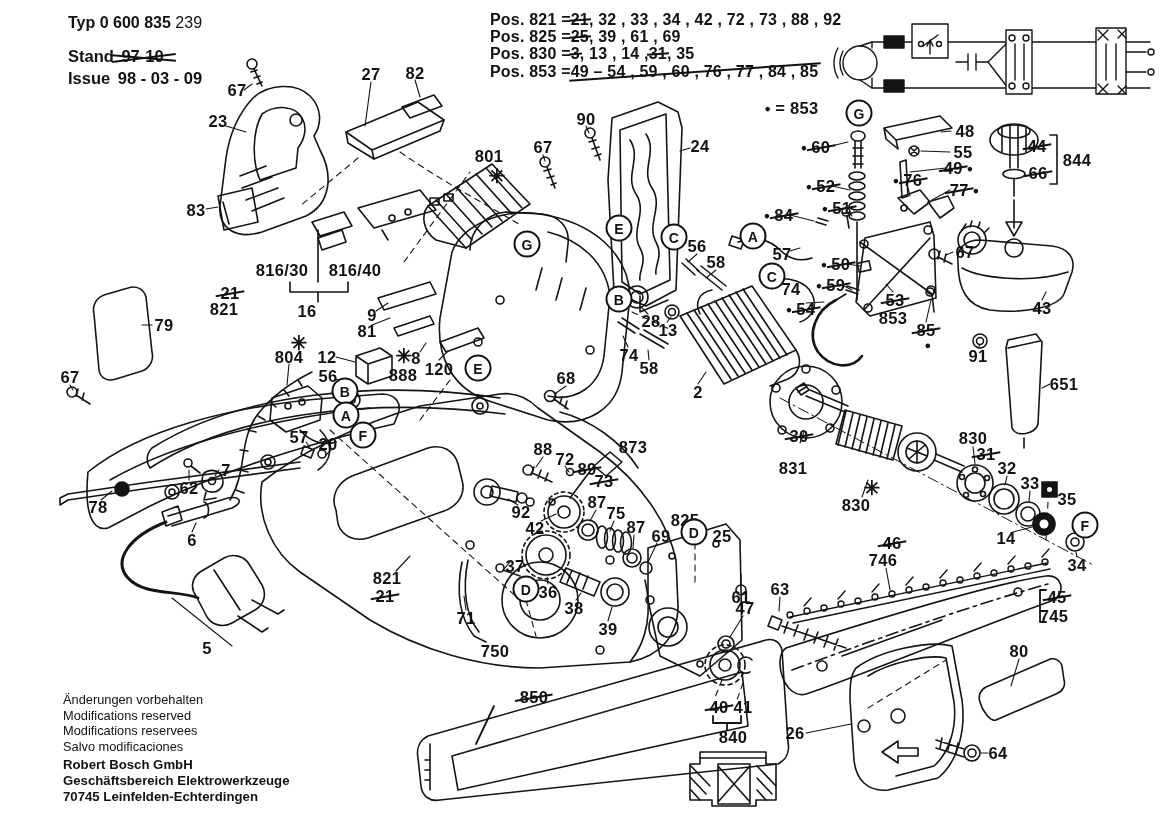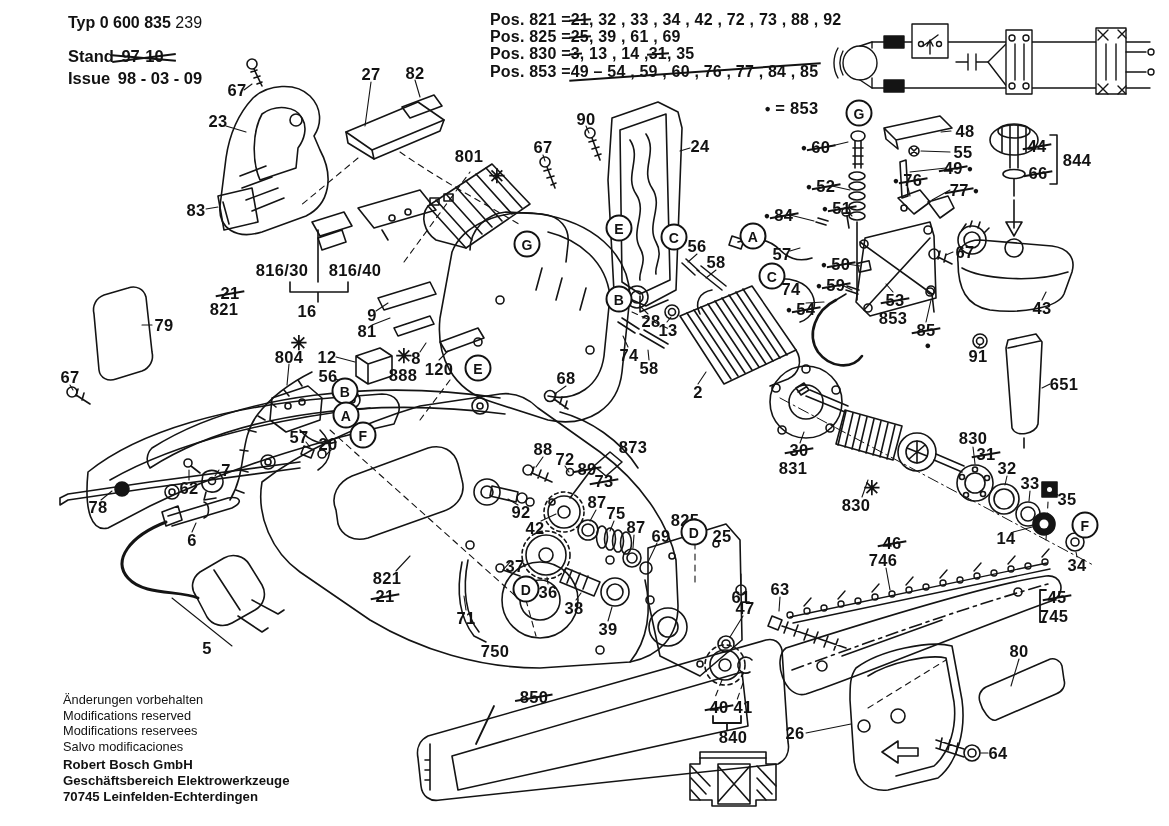--- a/index.html
+++ b/index.html
@@ -559,21 +559,21 @@
     </div>
 
   <div id="labels">
       <div class="plabel" style="left: 237px; top: 90px;"><span class="tx">67</span></div>
       <div class="plabel" style="left: 218px; top: 121px;"><span class="tx">23</span></div>
       <div class="plabel" style="left: 196px; top: 210px;"><span class="tx">83</span></div>
       <div class="plabel" style="left: 371px; top: 74px;"><span class="tx">27</span></div>
       <div class="plabel" style="left: 415px; top: 73px;"><span class="tx">82</span></div>
       <div class="plabel" style="left: 586px; top: 119px;"><span class="tx">90</span></div>
       <div class="plabel" style="left: 543px; top: 147px;"><span class="tx">67</span></div>
-      <div class="plabel" style="left: 469px; top: 156px;"><span class="tx">801</span></div>
+      <div class="plabel" style="left: 489px; top: 156px;"><span class="tx">801</span></div>
       <div class="plabel mark" style="left: 497px; top: 176px;"><span class="tx">✳</span></div>
       <div class="plabel" style="left: 700px; top: 146px;"><span class="tx">24</span></div>
       <div class="plabel circled" style="left: 527px; top: 244px;">
         <span class="tx">G</span>
       </div>
       <div class="plabel circled" style="left: 619px; top: 228px;">
         <span class="tx">E</span>
       </div>
       <div class="plabel circled" style="left: 674px; top: 237px;">
         <span class="tx">C</span>
@@ -681,21 +681,21 @@
       </div>
       <div class="plabel" style="left: 741px; top: 567px; margin-top: 30px;"><span class="tx">61</span></div>
       <div class="plabel" style="left: 745px; top: 608px;"><span class="tx">47</span></div>
       <div class="plabel" style="left: 780px; top: 589px;"><span class="tx">63</span></div>
       <div class="plabel" style="left: 70px; top: 377px;"><span class="tx">67</span></div>
       <div class="plabel" style="left: 226px; top: 470px;"><span class="tx">7</span></div>
       <div class="plabel" style="left: 189px; top: 488px;"><span class="tx">62</span></div>
       <div class="plabel" style="left: 98px; top: 507px;"><span class="tx">78</span></div>
       <div class="plabel" style="left: 192px; top: 540px;"><span class="tx">6</span></div>
       <div class="plabel" style="left: 207px; top: 648px;"><span class="tx">5</span></div>
-      <div class="plabel struck" style="left: 799px; top: 450px;"><span class="tx">30</span></div>
+      <div class="plabel struck" style="left: 799px; top: 436px;"><span class="tx">30</span></div>
       <div class="plabel" style="left: 793px; top: 468px;"><span class="tx">831</span></div>
       <div class="plabel mark" style="left: 872px; top: 488px;"><span class="tx">✳</span></div>
       <div class="plabel" style="left: 856px; top: 505px;"><span class="tx">830</span></div>
       <div class="plabel" style="left: 973px; top: 438px;"><span class="tx">830</span></div>
       <div class="plabel struck" style="left: 986px; top: 454px;"><span class="tx">31</span></div>
       <div class="plabel" style="left: 1007px; top: 468px;"><span class="tx">32</span></div>
       <div class="plabel" style="left: 1030px; top: 483px;"><span class="tx">33</span></div>
       <div class="plabel" style="left: 1067px; top: 499px;"><span class="tx">35</span></div>
       <div class="plabel circled" style="left: 1085px; top: 525px;">
         <span class="tx">F</span>

